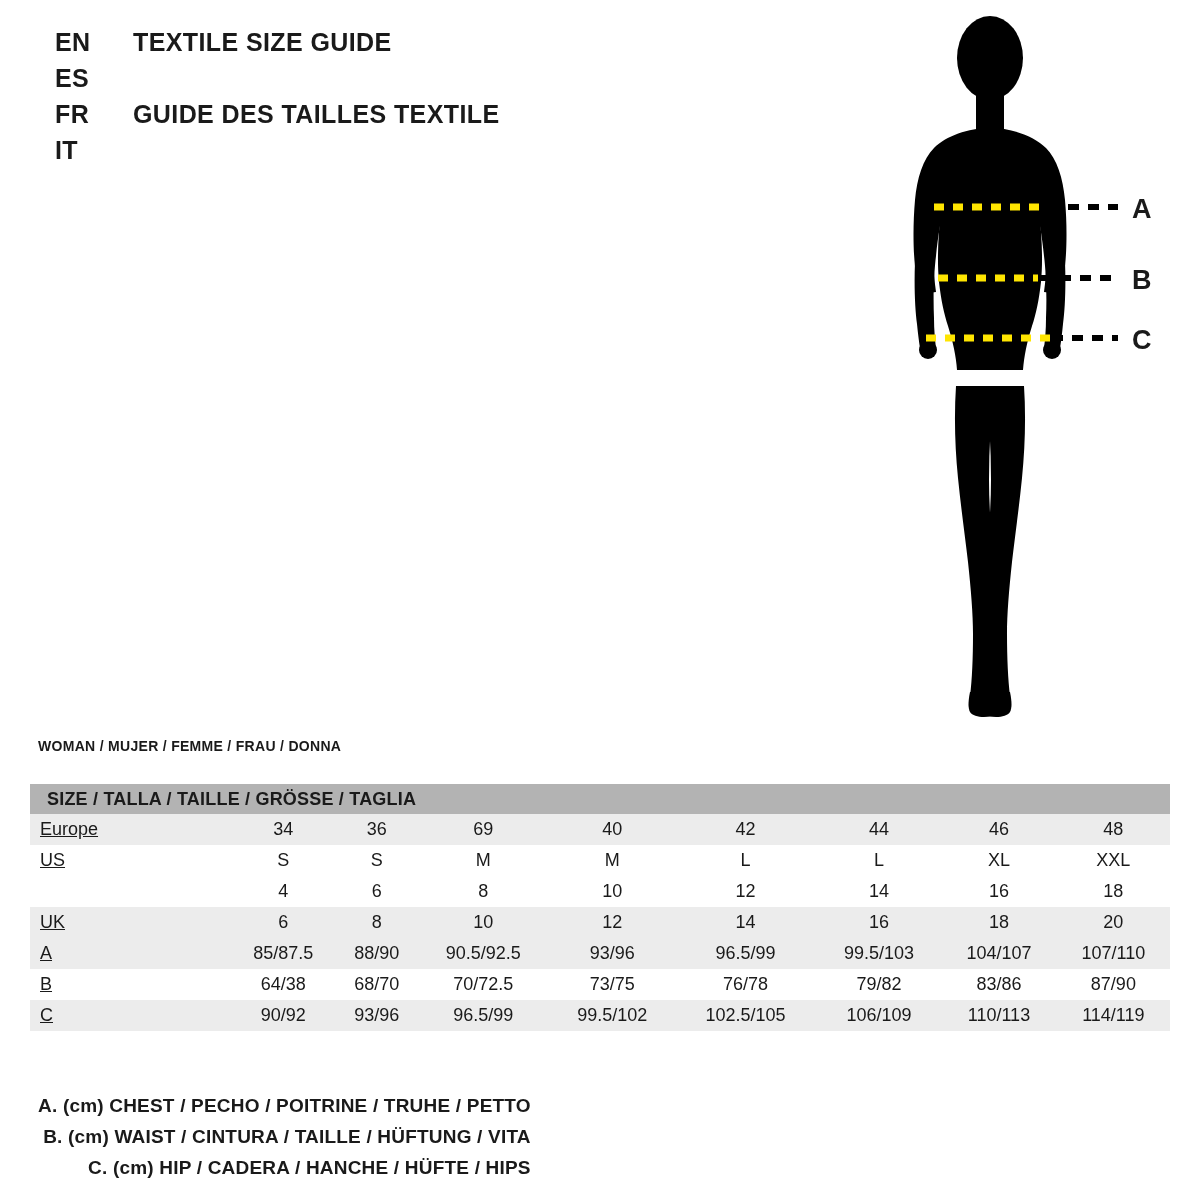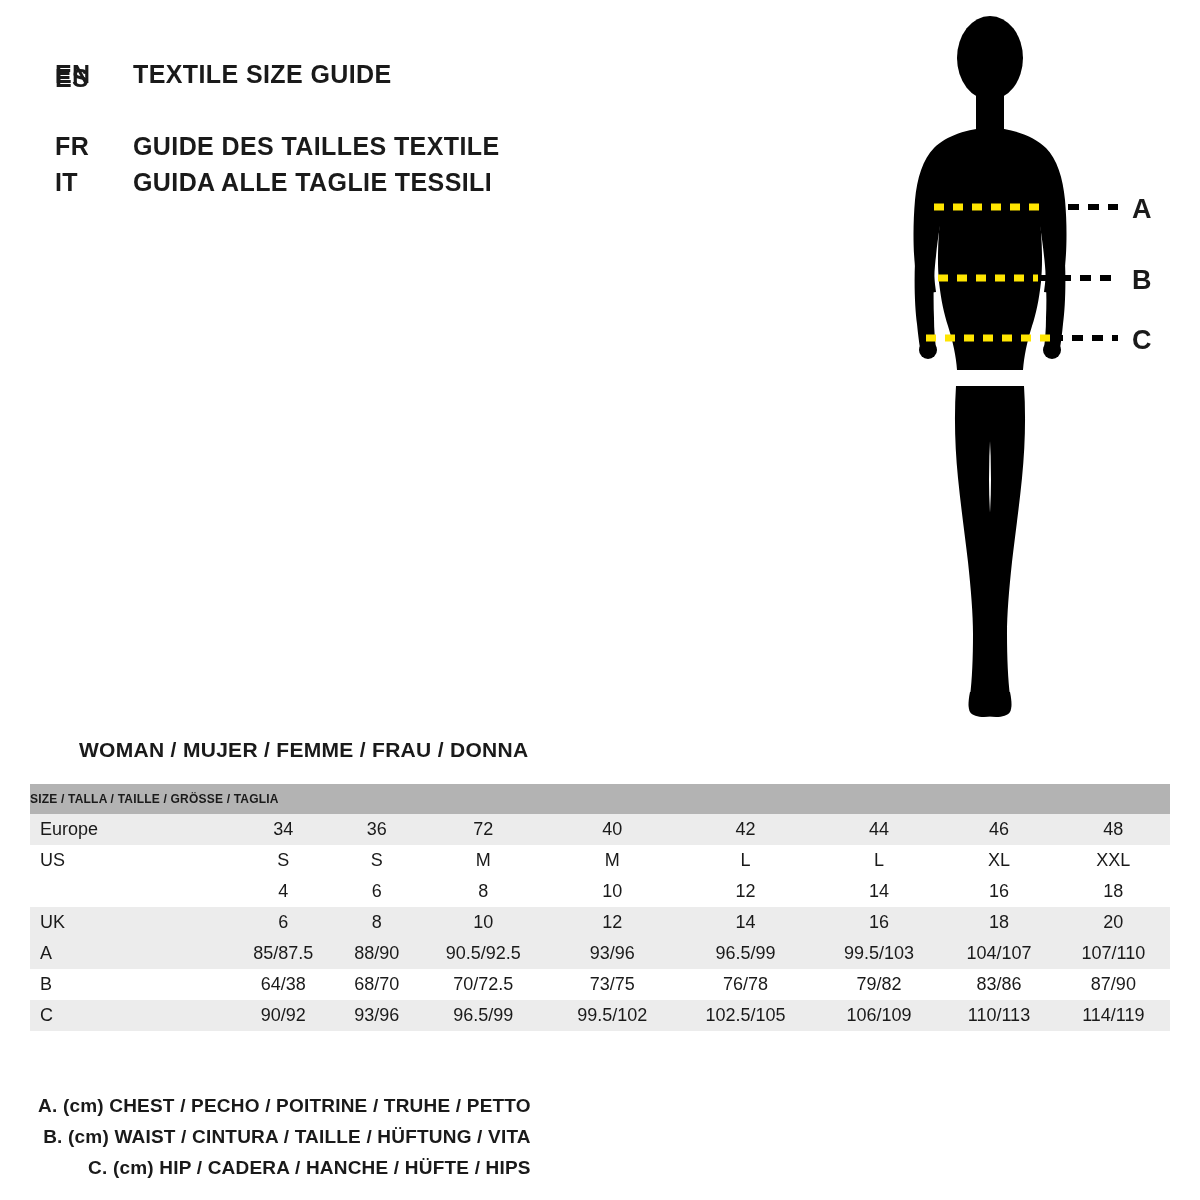--- a/index.html
+++ b/index.html
@@ -31,45 +31,43 @@
     font-weight: bold;
     letter-spacing: 0.4px;
     white-space: nowrap;
   }
   .lang-code {
     width: 78px;
     flex: 0 0 78px;
   }
   .lang-text {
     flex: 1 1 auto;
-    margin-top: 32px;
   }
 
   
   .figure-area {
     position: absolute;
     left: 860px;
     top: 10px;
     width: 330px;
     height: 740px;
   }
   .figure-area svg {
     display: block;
   }
 
   
   .section-title {
     position: absolute;
     left: 38px;
     top: 738px;
-    font-size: 21px;
+    font-size: 14px;
     font-weight: bold;
     letter-spacing: 0.3px;
     white-space: nowrap;
-    margin-left: 41px;
   }
 
   
   .size-table {
     position: absolute;
     left: 30px;
     top: 784px;
     width: 1140px;
     border-collapse: collapse;
     font-size: 18px;
@@ -78,36 +76,37 @@
     padding: 0;
     height: 31px;
     text-align: center;
     font-weight: normal;
     vertical-align: middle;
     color: #1a1a1a;
   }
   .size-table .hdr-row td {
     background: #b3b3b3;
     text-align: left;
-    padding-left: 0;
-    font-size: 12px;
+    padding-left: 17px;
+    font-size: 18px;
     font-weight: bold;
     height: 30px;
     letter-spacing: 0.2px;
   }
   .size-table tbody tr.shade td {
     background: #ececec;
   }
   .size-table tbody tr.plain td {
     background: #ffffff;
   }
   .size-table td.rowlabel {
     text-align: left;
     padding-left: 10px;
     width: 190px;
+    text-decoration: underline;
   }
 
   
   .legend {
     position: absolute;
     left: 38px;
     top: 1090px;
     font-size: 19px;
     font-weight: bold;
     line-height: 31px;
@@ -126,21 +125,20 @@
   </div>
   <div class="lang-row">
     <span class="lang-code">ES</span>
   </div>
   <div class="lang-row">
     <span class="lang-code">FR</span>
     <span class="lang-text">GUIDE DES TAILLES TEXTILE</span>
   </div>
   <div class="lang-row">
     <span class="lang-code">IT</span>
-    <span class="lang-text">GUIDA ALLE TAGLIE TESSILI</span>
   </div>
 </div>
 
 <div class="figure-area">
   <svg width="330" height="740" viewBox="0 0 330 740" xmlns="http://www.w3.org/2000/svg">
 
     <g fill="#000000">
 
       <ellipse cx="130" cy="48" rx="33" ry="42"></ellipse>
 
@@ -236,21 +234,21 @@
 <table class="size-table">
   <tbody>
     <tr class="hdr-row">
       <td colspan="9">SIZE / TALLA / TAILLE / GRÖSSE / TAGLIA</td>
     </tr>
 
     <tr class="shade">
       <td class="rowlabel">Europe</td>
       <td>34</td>
       <td>36</td>
-      <td>72</td>
+      <td>69</td>
       <td>40</td>
       <td>42</td>
       <td>44</td>
       <td>46</td>
       <td>48</td>
     </tr>
 
     <tr class="plain">
       <td class="rowlabel">US</td>
       <td>S</td>

